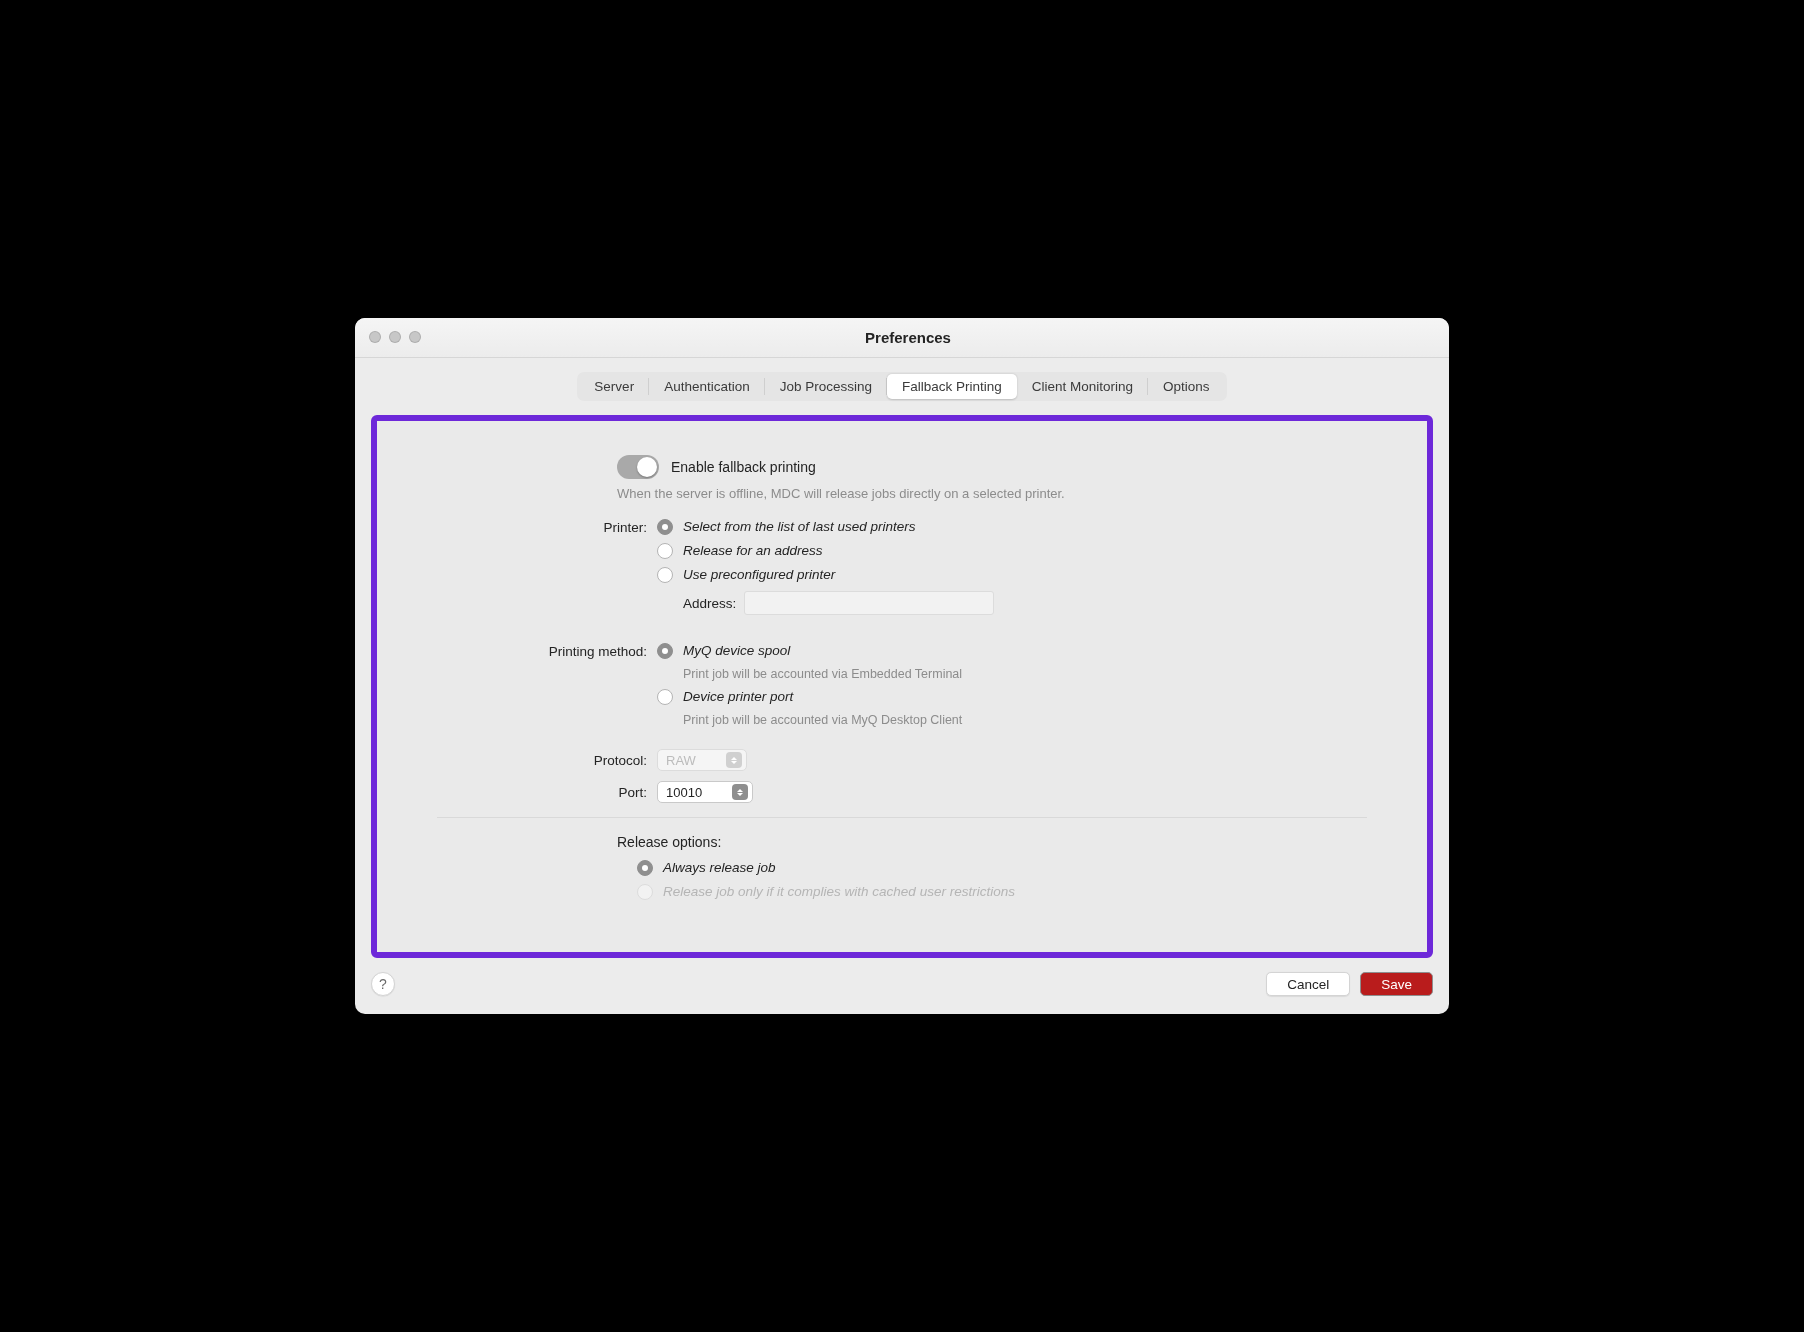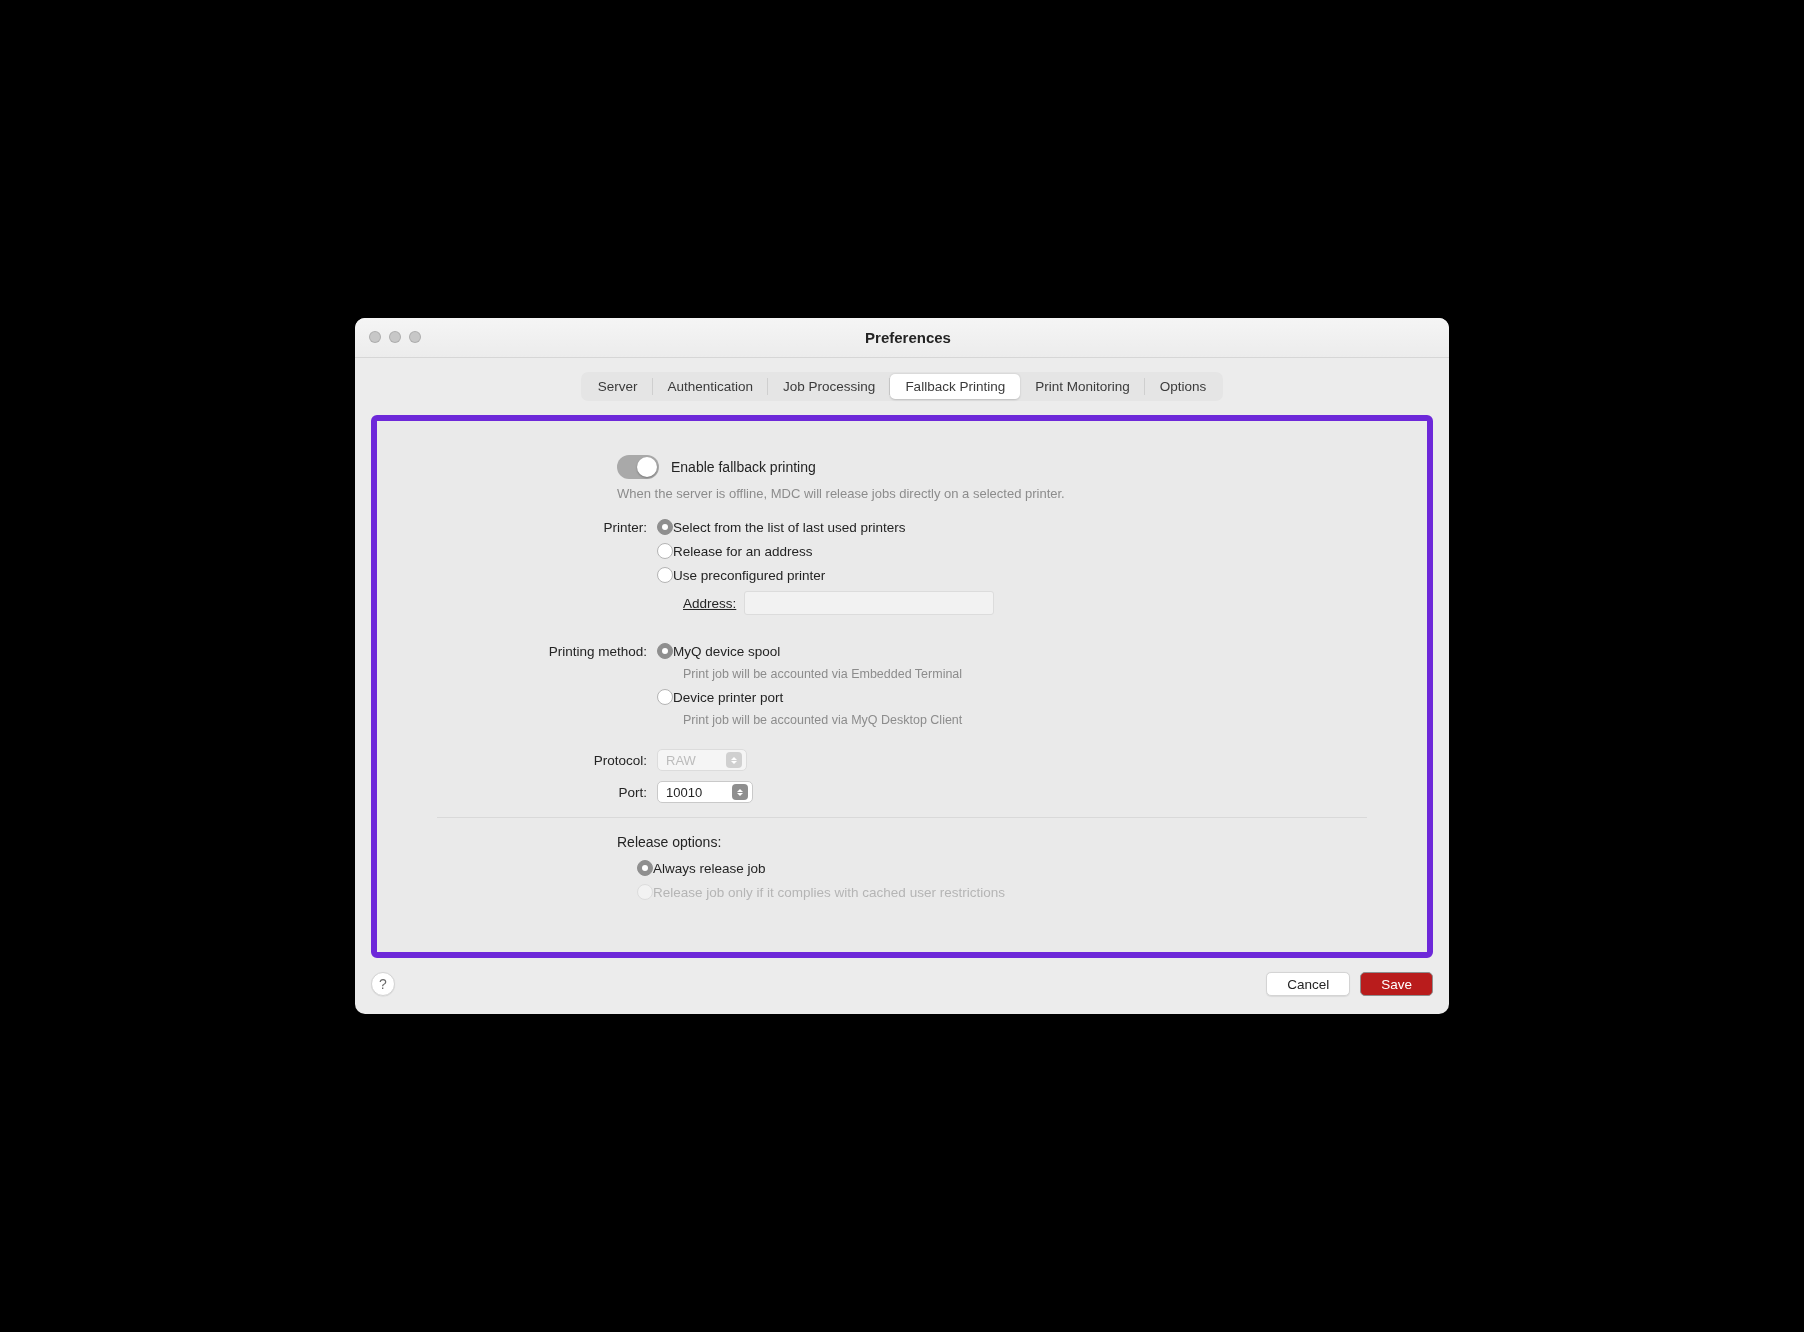--- a/index.html
+++ b/index.html
@@ -100,36 +100,36 @@
     .toggle::after {
       content:""; position:absolute; right:2px; top:2px;
       width:20px; height:20px; background:#fff; border-radius:50%;
       box-shadow: 0 1px 2px rgba(0,0,0,0.3);
     }
     .toggle-label { font-size: 14px; }
     .hint {
       color: #8c8c8c; font-size: 13px; line-height: 1.4;
       margin-left: 180px; margin-bottom: 16px; max-width: 520px;
     }
-    .radio-item { display: flex; align-items: flex-end; margin-bottom: 8px; }
+    .radio-item { display: flex; align-items: flex-start; gap: 10px; margin-bottom: 8px; font-style: italic; }
     .radio {
       width: 16px; height: 16px; border-radius: 50%;
       border: 1px solid #b4b4b4; background: #fff;
       display:inline-flex; align-items:center; justify-content:center;
       flex-shrink:0;
     }
     .radio.selected { background:#8f8f8f; border-color:#8f8f8f; }
     .radio.selected::after {
       content:""; width:6px; height:6px; border-radius:50%; background:#fff;
     }
     .radio.disabled { border-color:#dcdcdc; background:#f2f2f2; }
     .radio-label { font-size: 13.5px; }
     .radio-label.disabled { color:#b5b5b5; }
     .subhint { color:#8c8c8c; font-size:12.5px; margin-left:26px; margin-bottom:8px; }
-    .addr-row { display:flex; align-items:center; gap:8px; margin-left:26px; margin-top:2px; margin-bottom:24px;text-decoration:underline;}
+    .addr-row { display:flex; align-items:center; gap:8px; margin-left:26px; margin-top:2px; margin-bottom:24px;}
     .addr-row label { font-size:13.5px; }
     .addr-input {
       width: 250px; height: 24px; background:#f2f2f2;
       border:1px solid #dcdcdc; border-radius:3px;
     }
     .select {
       display:inline-flex; align-items:center;
       height:22px; border:1px solid #c9c9c9; border-radius:5px;
       background:#fff; padding:0 4px 0 8px; font-size:13px; gap:6px;
     }
@@ -181,21 +181,21 @@
     </div>
     <div class="title">Preferences</div>
   </div>
 
   <div class="tabs-wrap">
     <div class="tabs">
       <div class="tab">Server</div>
       <div class="tab">Authentication</div>
       <div class="tab">Job Processing</div>
       <div class="tab active">Fallback Printing</div>
-      <div class="tab">Print Monitoring</div>
+      <div class="tab">Client Monitoring</div>
       <div class="tab">Options</div>
     </div>
   </div>
 
   <div class="panel">
 
     <div class="toggle-row">
       <div class="toggle"></div>
       <div class="toggle-label">Enable fallback printing</div>
     </div>

